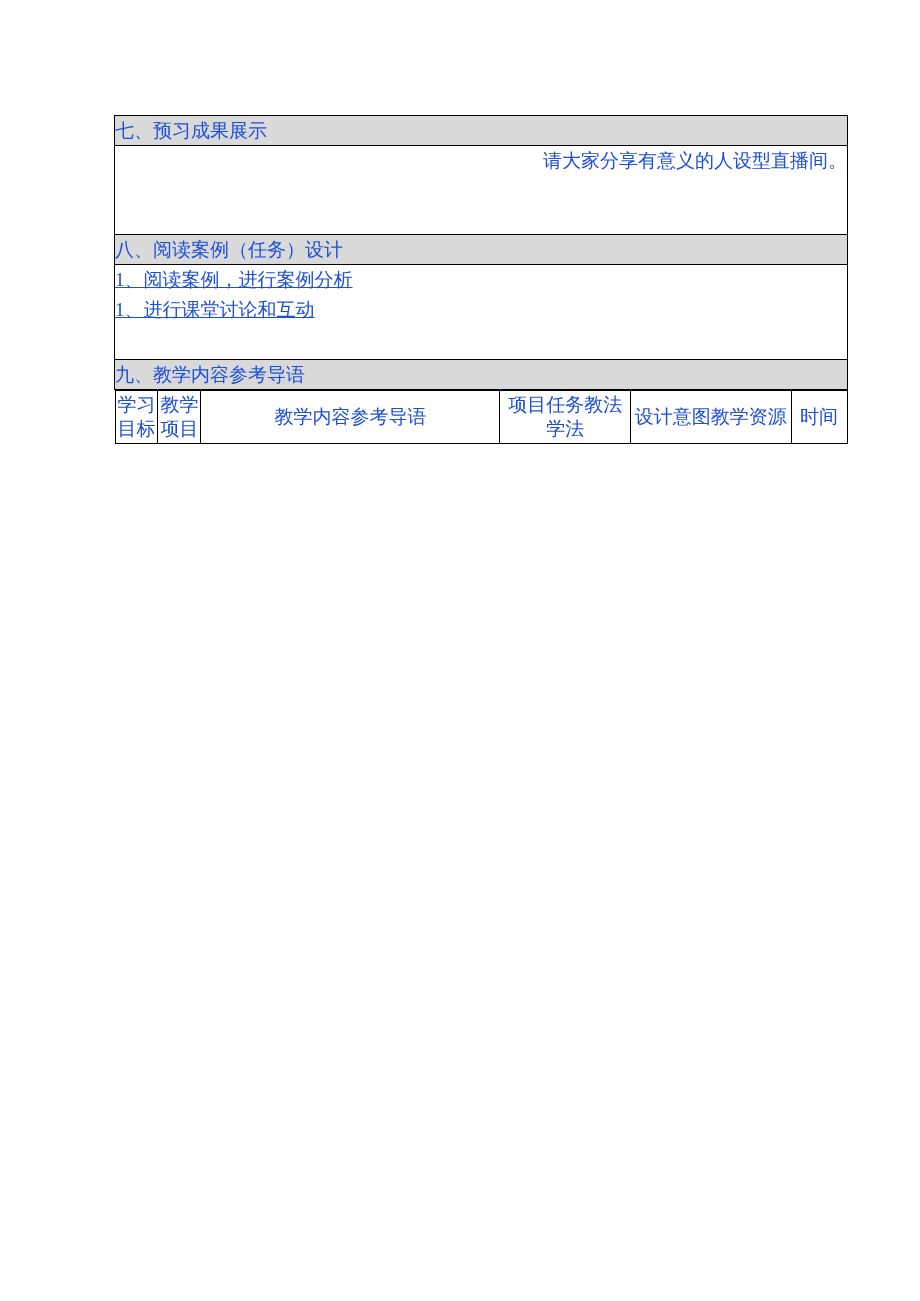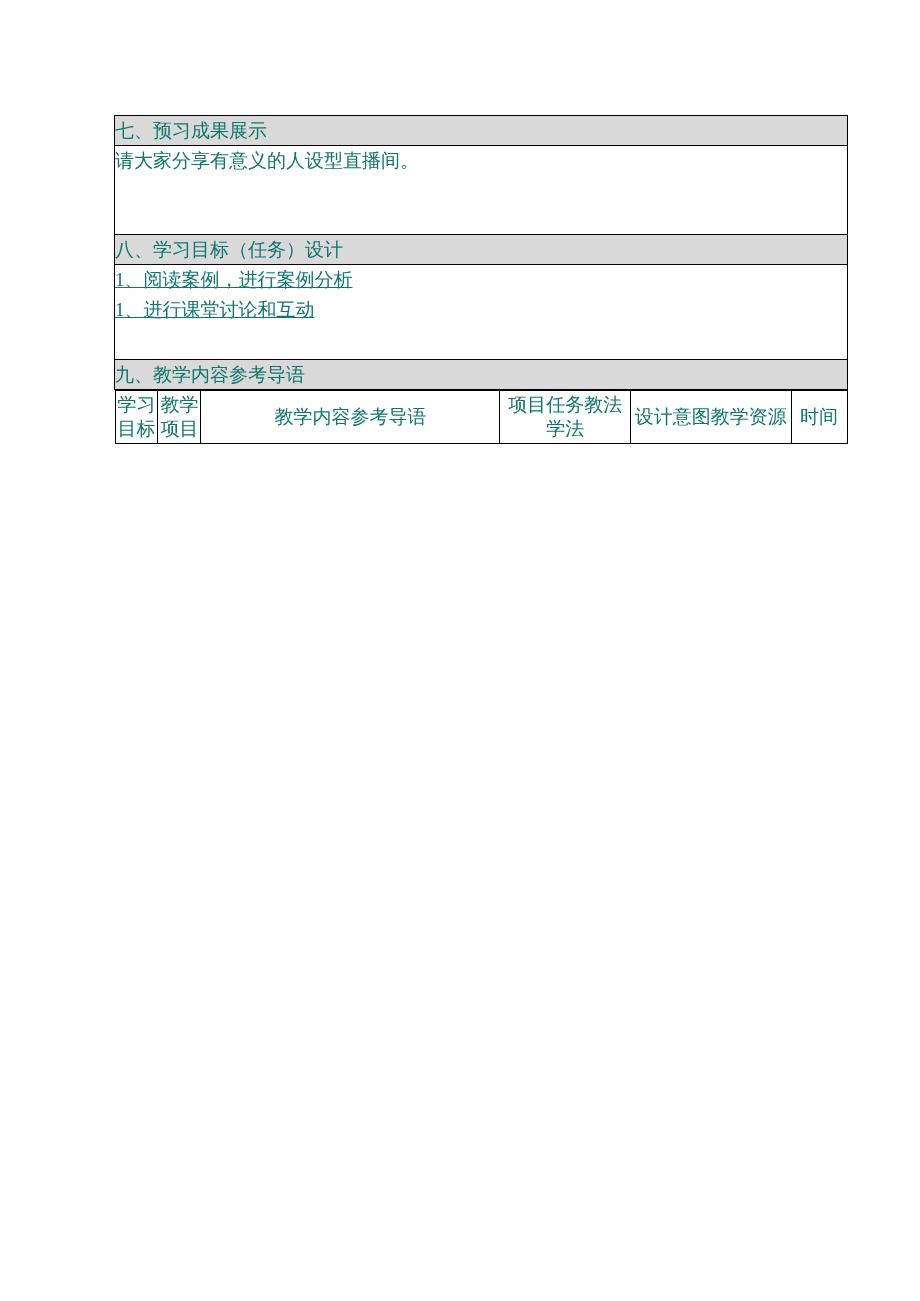--- a/index.html
+++ b/index.html
@@ -7,21 +7,21 @@
     padding: 0;
     background: #ffffff;
     width: 920px;
   }
   .page {
     width: 920px;
     height: 1301px;
     position: relative;
     font-family: "SimSun", "宋体", serif;
     font-size: 19px;
-    color: #0f766e;
+    color: #1d4ed8;
   }
   .main-table {
     position: absolute;
     left: 114px;
     top: 115px;
     border-collapse: collapse;
     width: 734px;
   }
   .main-table td, .main-table th {
     border: 1px solid #000;
@@ -34,21 +34,21 @@
     line-height: 29px;
     padding-left: 2px;
     font-weight: normal;
     text-align: left;
   }
   .section-body {
     background: #ffffff;
     padding: 4px 2px 2px 2px;
     line-height: 30px;
   }
-  .body-7  { height: 88px; }
+  .body-7  { height: 88px; text-align: right; }
   .body-8  { height: 94px; text-decoration: underline; }
 
   .inner-table {
     border-collapse: collapse;
     width: 100%;
   }
   .inner-table td {
     border: 1px solid #000;
     text-align: center;
     vertical-align: middle;
@@ -73,21 +73,21 @@
     <tbody>
         <tr>
       <td class="section-header">七、预习成果展示</td>
     </tr>
     <tr>
       <td class="section-body body-7">
         <span>请大家分享有意义的人设型直播间。</span>
       </td>
     </tr>
     <tr>
-      <td class="section-header">八、学习目标（任务）设计</td>
+      <td class="section-header">八、阅读案例（任务）设计</td>
     </tr>
     <tr>
       <td class="section-body body-8">
         <div>1、阅读案例，进行案例分析</div>
         <div>1、进行课堂讨论和互动</div>
       </td>
     </tr>
     <tr>
       <td class="section-header">九、教学内容参考导语</td>
     </tr>

